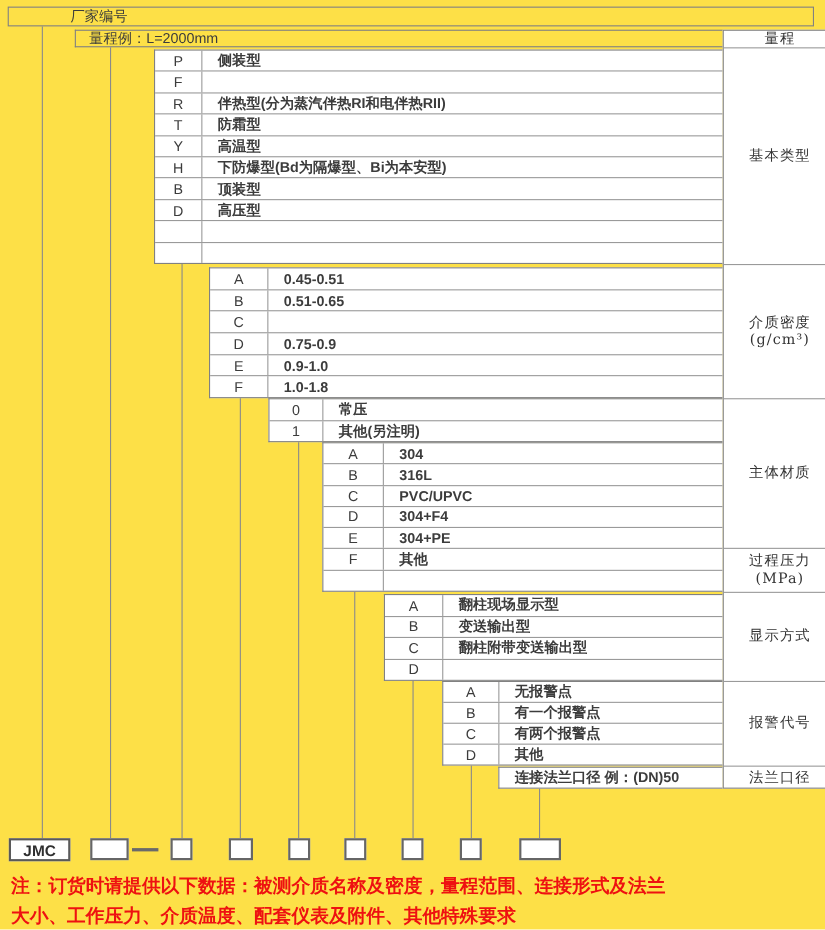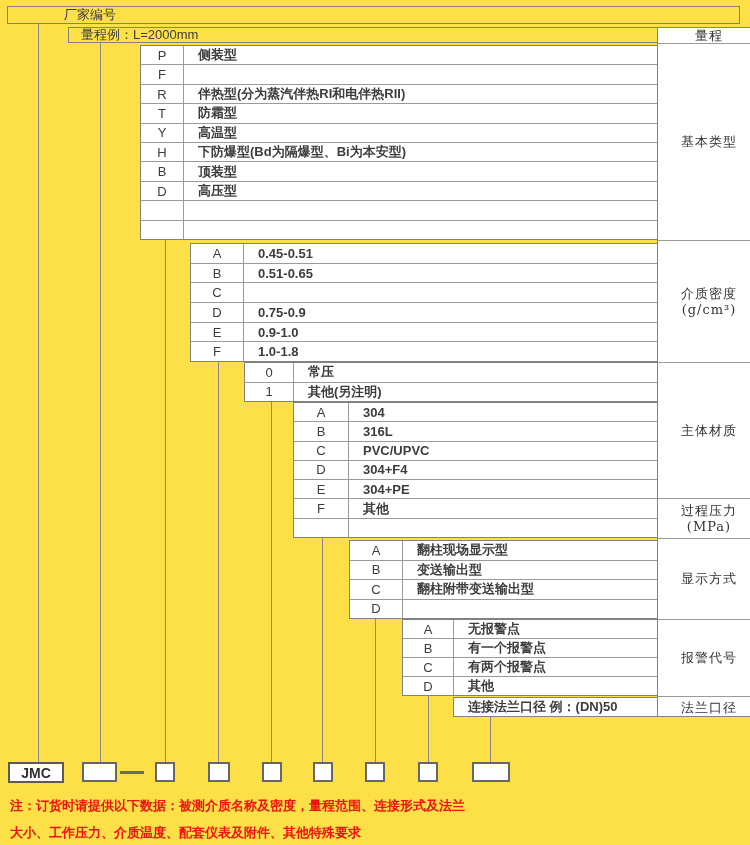--- a/index.html
+++ b/index.html
@@ -61,21 +61,21 @@
   }
   .jmcbox{
     position:absolute;left:8px;top:762px;width:56px;height:21px;
     border:2px solid #5a5a5a;box-sizing:border-box;background:#fff;
     display:flex;align-items:center;justify-content:center;
     font-weight:700;font-size:14px;color:#2f2f2f;
   }
   .dash{position:absolute;left:120px;top:771px;width:24px;height:3px;background:#6a6a6a;}
   .note{
     position:absolute;left:10px;top:792px;width:736px;
-    color:#ee1111;font-weight:700;font-size:13px;line-height:27px;white-space:nowrap;
+    color:#ee1111;font-weight:700;font-size:17px;line-height:27px;white-space:nowrap;
   }
 </style>
 </head>
 <body>
 
 <div class="canvas">
 
   <div class="topbox">
     <span>厂家编号</span>
   </div>

